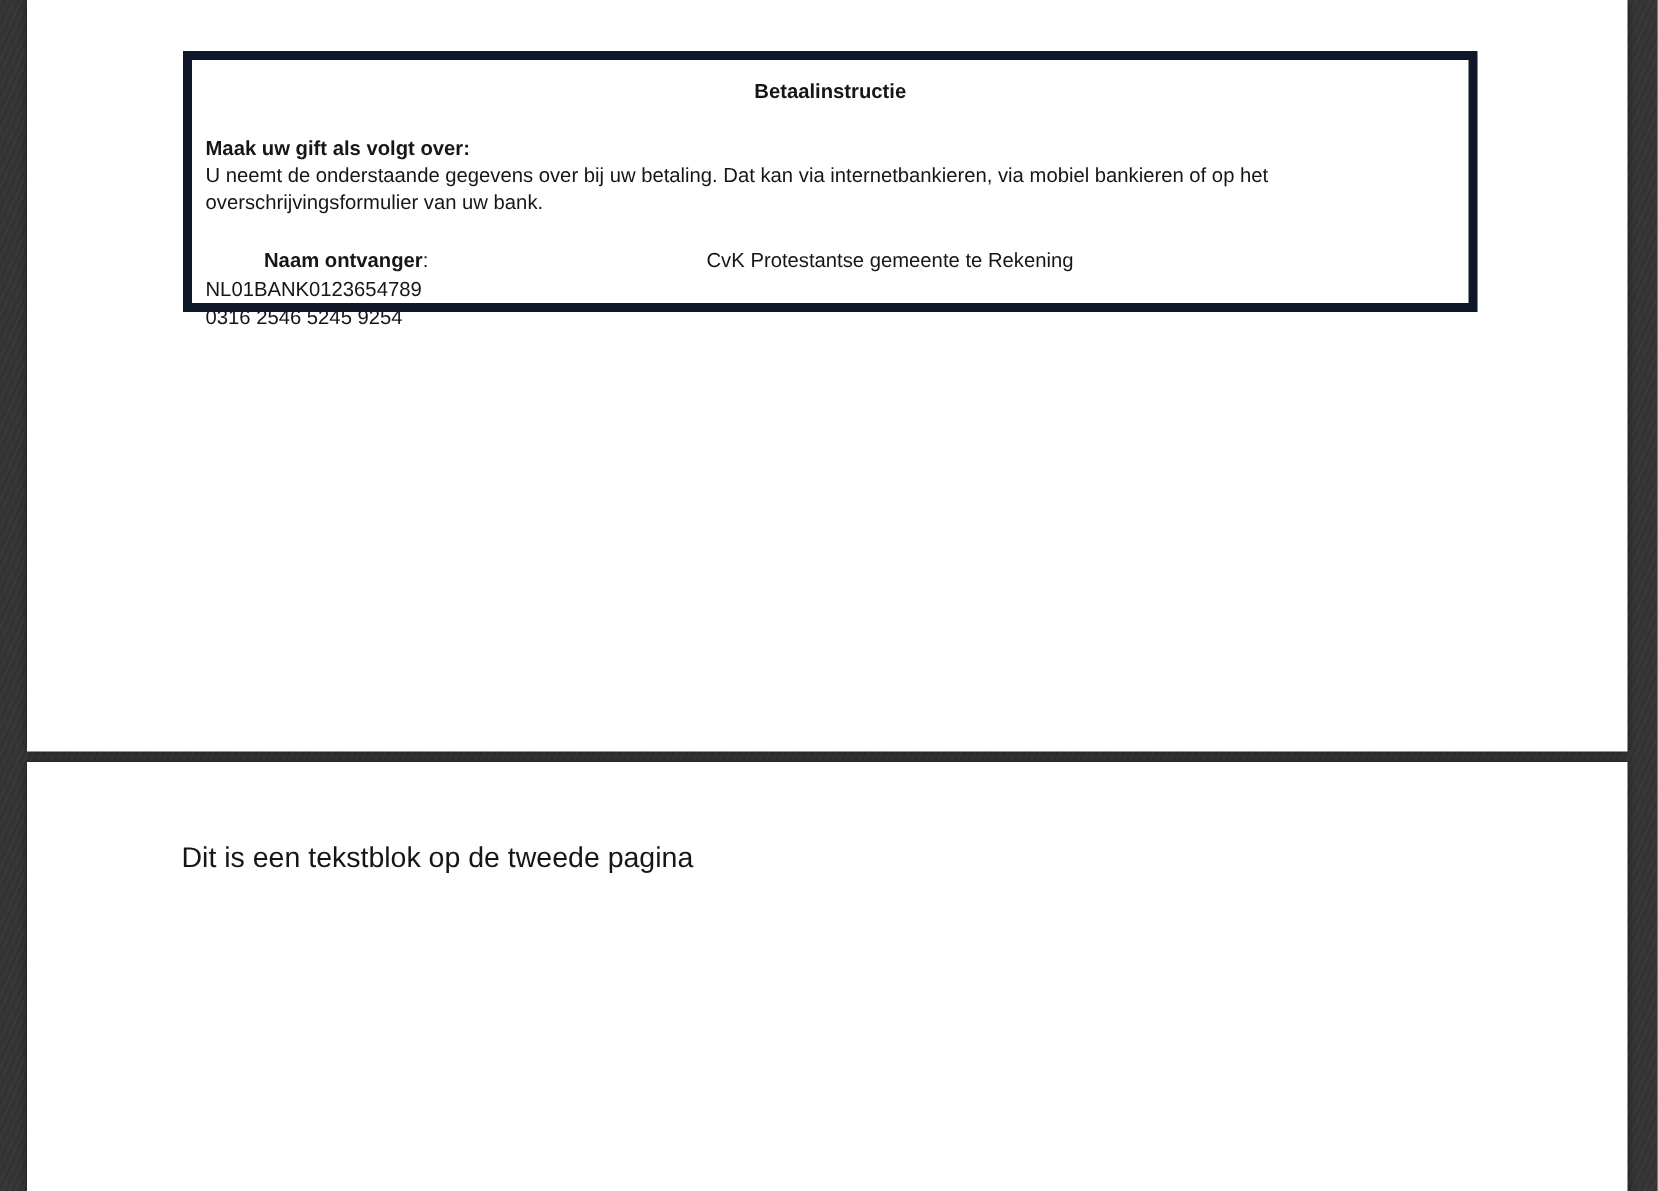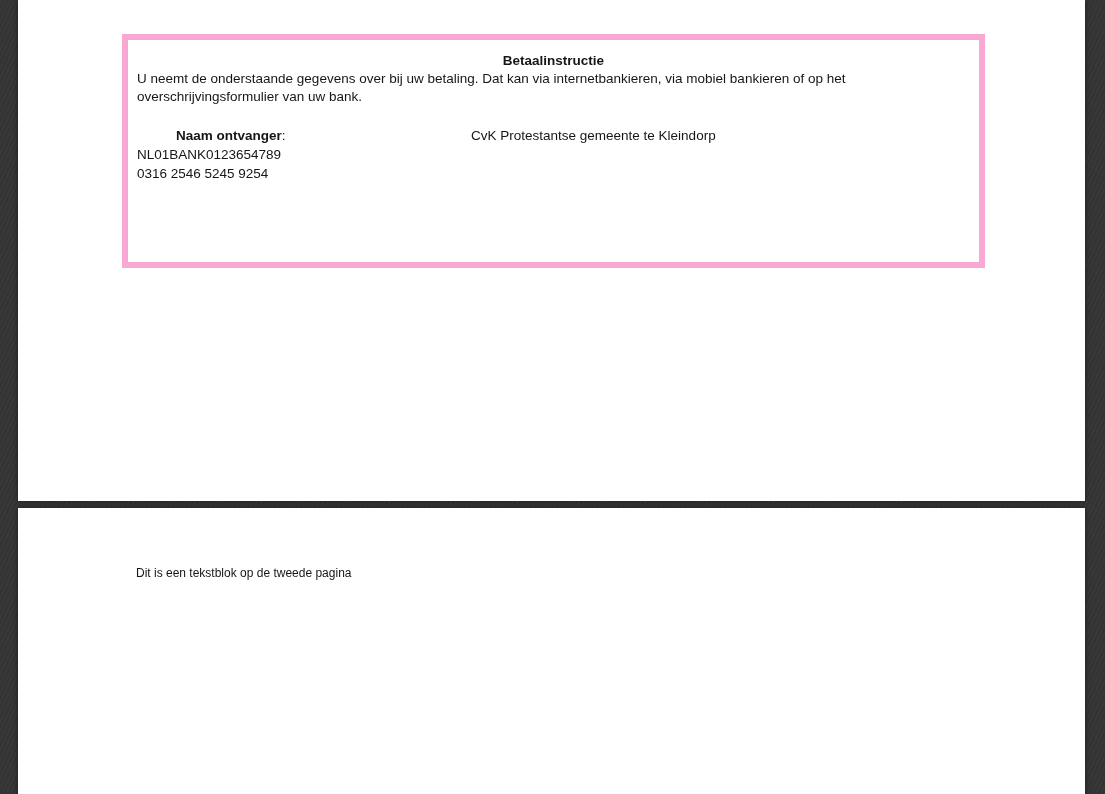--- a/index.html
+++ b/index.html
@@ -30,23 +30,23 @@
     box-shadow: 0 0 5px rgba(0,0,0,0.45);
   }
   .page-1 { top: 0; height: 501px; }
   .page-2 { top: 508px; height: 330px; }
 
   .payment-box {
     position: absolute;
     left: 104px;
     top: 34px;
     width: 863px;
-    height: 234px;
+    height: 174px;
     box-sizing: border-box;
-    border: 6px solid #f9a8d4;
+    border: 6px solid #0f172a;
     padding: 12px 9px 0 9px;
     font-size: 13.5px;
     line-height: 18px;
   }
   .box-title {
     text-align: center;
     font-weight: bold;
     margin: 0;
     font-size: 13.5px;
     line-height: 18px;
@@ -74,43 +74,44 @@
     padding-left: 39px;
   }
   .detail-sep {
     font-weight: normal;
   }
   .detail-value {
     font-weight: normal;
   }
   .page2-text {
     position: absolute;
-    left: 118px;
+    left: 103px;
     top: 56px;
-    font-size: 12px;
+    font-size: 19px;
     line-height: 18px;
   }
 </style>
 </head>
 <body>
 
 <div class="viewer">
 
   <div class="page page-1">
     <div class="payment-box">
       <div class="box-title">Betaalinstructie</div>
 
+      <div class="intro-heading">Maak uw gift als volgt over:</div>
 
       <div class="intro-body">U neemt de onderstaande gegevens over bij uw betaling. Dat kan via internetbankieren, via mobiel bankieren of op het overschrijvingsformulier van uw bank.</div>
 
       <div class="details">
 
         <div class="detail-row">
           <span class="detail-label-cell"><span class="detail-label">Naam ontvanger</span><span class="detail-sep">:</span></span>
-          <span class="detail-value">CvK Protestantse gemeente te Kleindorp</span>
+          <span class="detail-value">CvK Protestantse gemeente te Rekening</span>
         </div>
 
         <div class="detail-row">
           <span class="detail-value">NL01BANK0123654789</span>
         </div>
 
         <div class="detail-row">
           <span class="detail-value">0316 2546 5245 9254</span>
         </div>
 

